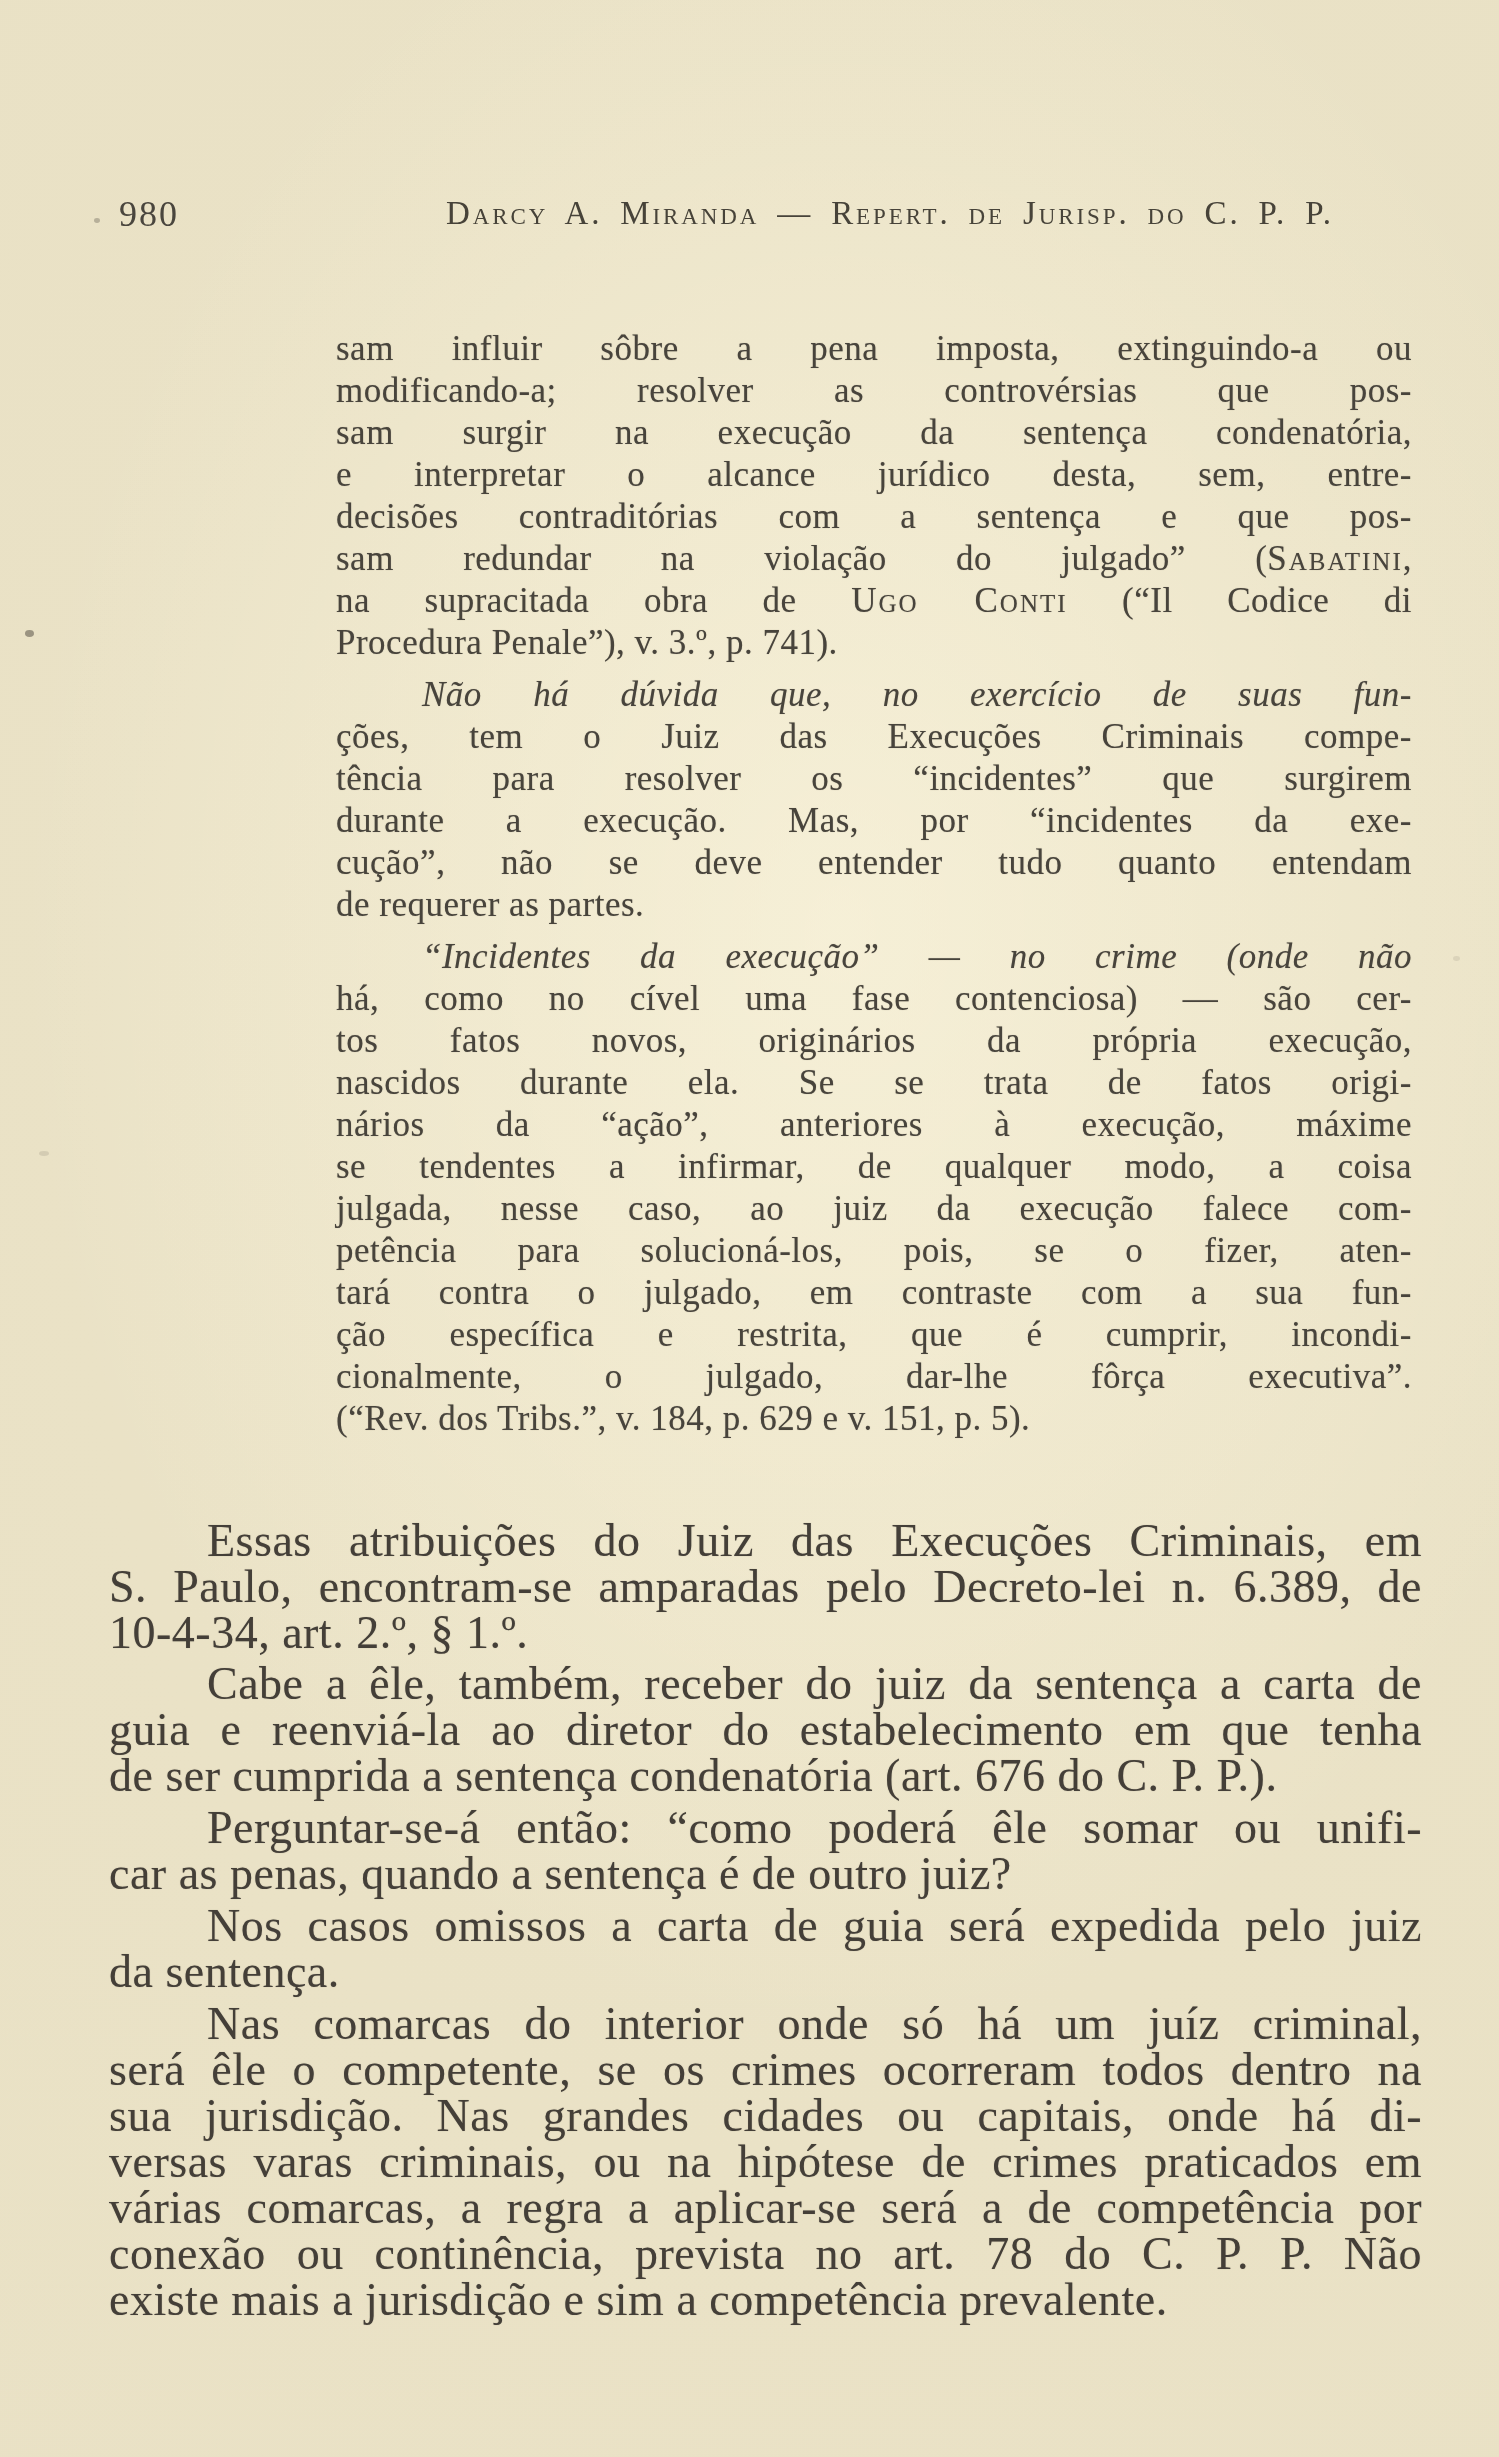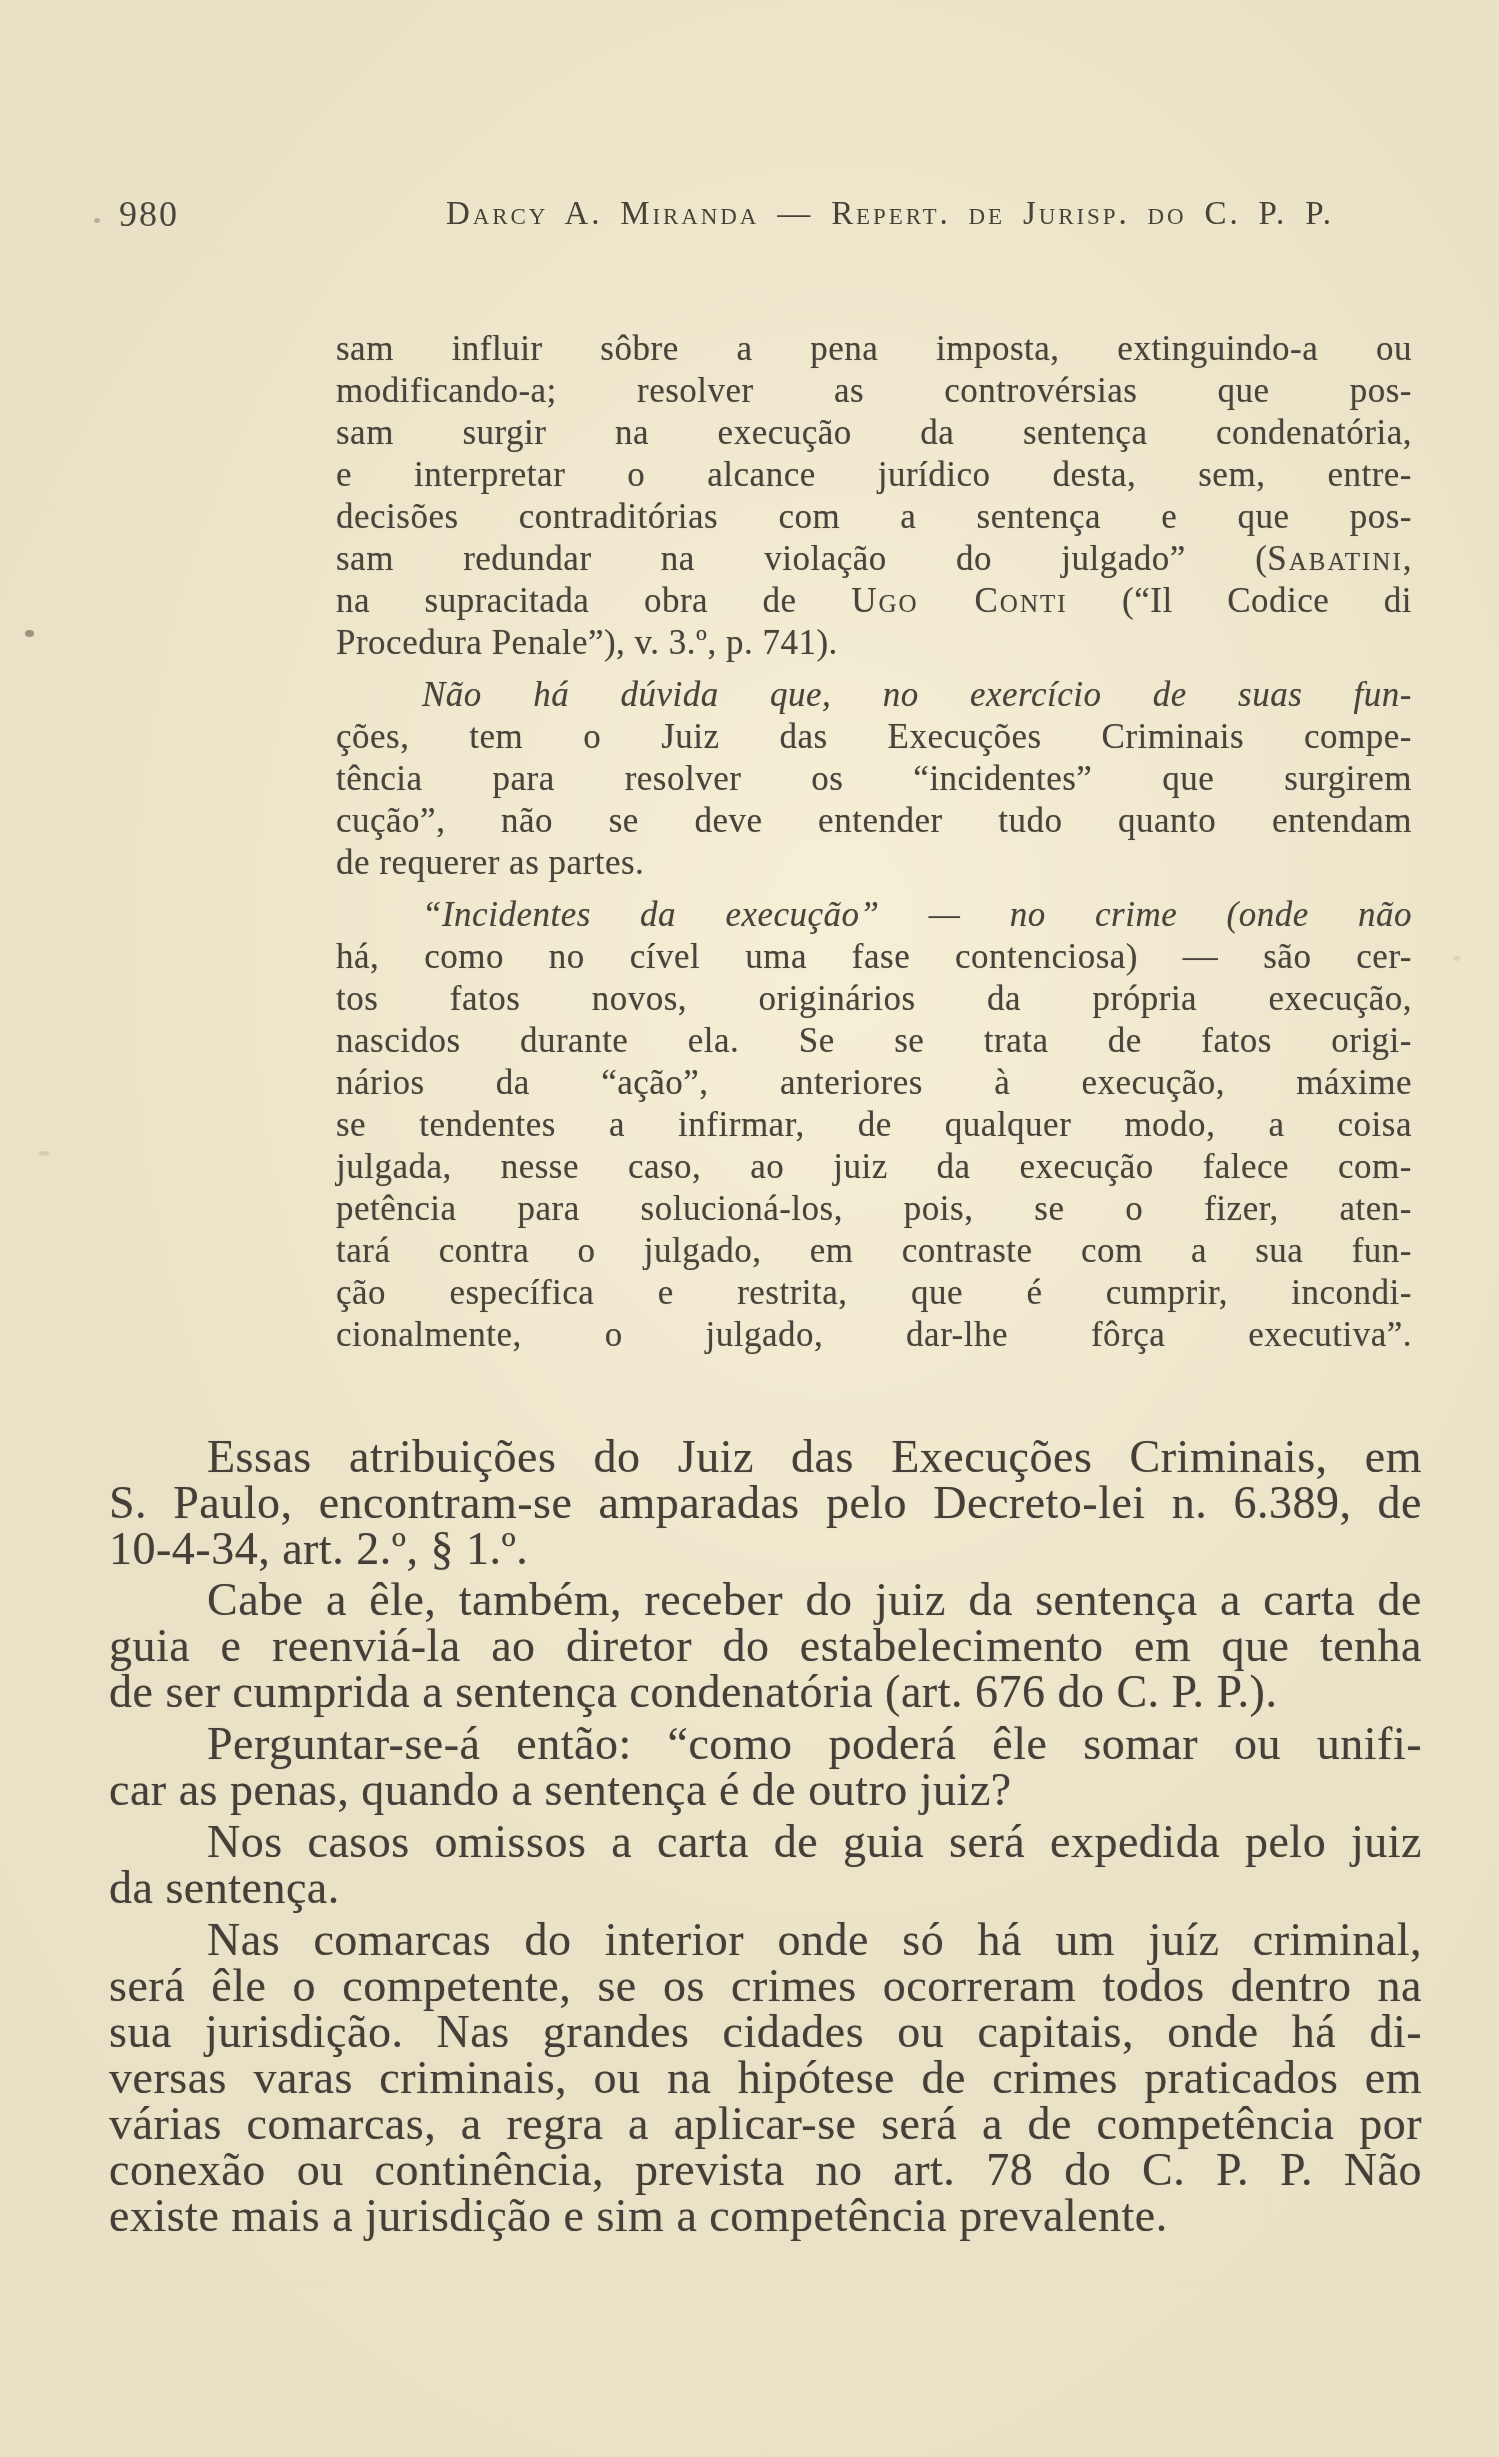--- a/index.html
+++ b/index.html
@@ -82,35 +82,37 @@
           <div class="line"><span>e interpretar o alcance jurídico desta, sem, entre-</span></div>
           <div class="line"><span>decisões contraditórias com a sentença e que pos-</span></div>
           <div class="line"><span>sam redundar na violação do julgado” (</span><span class="sc">Sabatini</span><span>,</span></div>
           <div class="line"><span>na supracitada obra de </span><span class="sc">Ugo Conti</span><span> (“Il Codice di</span></div>
           <div class="line last"><span>Procedura Penale”), v. 3.º, p. 741).</span></div>
         </div>
       <div class="para">
           <div class="line indent"><span>Não há dúvida que, no exercício de suas fun-</span></div>
           <div class="line"><span>ções, tem o Juiz das Execuções Criminais compe-</span></div>
           <div class="line"><span>tência para resolver os “incidentes” que surgirem</span></div>
+          <div class="line"><span>durante a execução. Mas, por “incidentes da exe-</span></div>
           <div class="line"><span>cução”, não se deve entender tudo quanto entendam</span></div>
           <div class="line last"><span>de requerer as partes.</span></div>
         </div>
       <div class="para">
           <div class="line indent"><span>“Incidentes da execução” — no crime (onde não</span></div>
           <div class="line"><span>há, como no cível uma fase contenciosa) — são cer-</span></div>
           <div class="line"><span>tos fatos novos, originários da própria execução,</span></div>
           <div class="line"><span>nascidos durante ela. Se se trata de fatos origi-</span></div>
           <div class="line"><span>nários da “ação”, anteriores à execução, máxime</span></div>
           <div class="line"><span>se tendentes a infirmar, de </span><span class="it">qualquer modo</span><span>, a coisa</span></div>
           <div class="line"><span>julgada, nesse caso, ao juiz da execução </span><span class="it">falece</span><span> com-</span></div>
           <div class="line"><span>petência para solucioná-los, pois, se o fizer, aten-</span></div>
           <div class="line"><span>tará contra o julgado, em contraste com a sua fun-</span></div>
           <div class="line"><span>ção específica e restrita, que é cumprir, </span><span class="it">incondi-</span></div>
           <div class="line"><span class="it">cionalmente</span><span>, o julgado, dar-lhe fôrça executiva”.</span></div>
+          <div class="line last"><span>(“Rev. dos Tribs.”, v. 184, p. 629 e v. 151, p. 5).</span></div>
         </div>
     </section>
 
     <section class="body-text">
       <div class="para">
           <div class="line indent"><span>Essas atribuições do Juiz das Execuções Criminais, em</span></div>
           <div class="line"><span>S. Paulo, encontram-se amparadas pelo Decreto-lei n. 6.389, de</span></div>
           <div class="line last"><span>10-4-34, art. 2.º, § 1.º.</span></div>
         </div>
       <div class="para">

